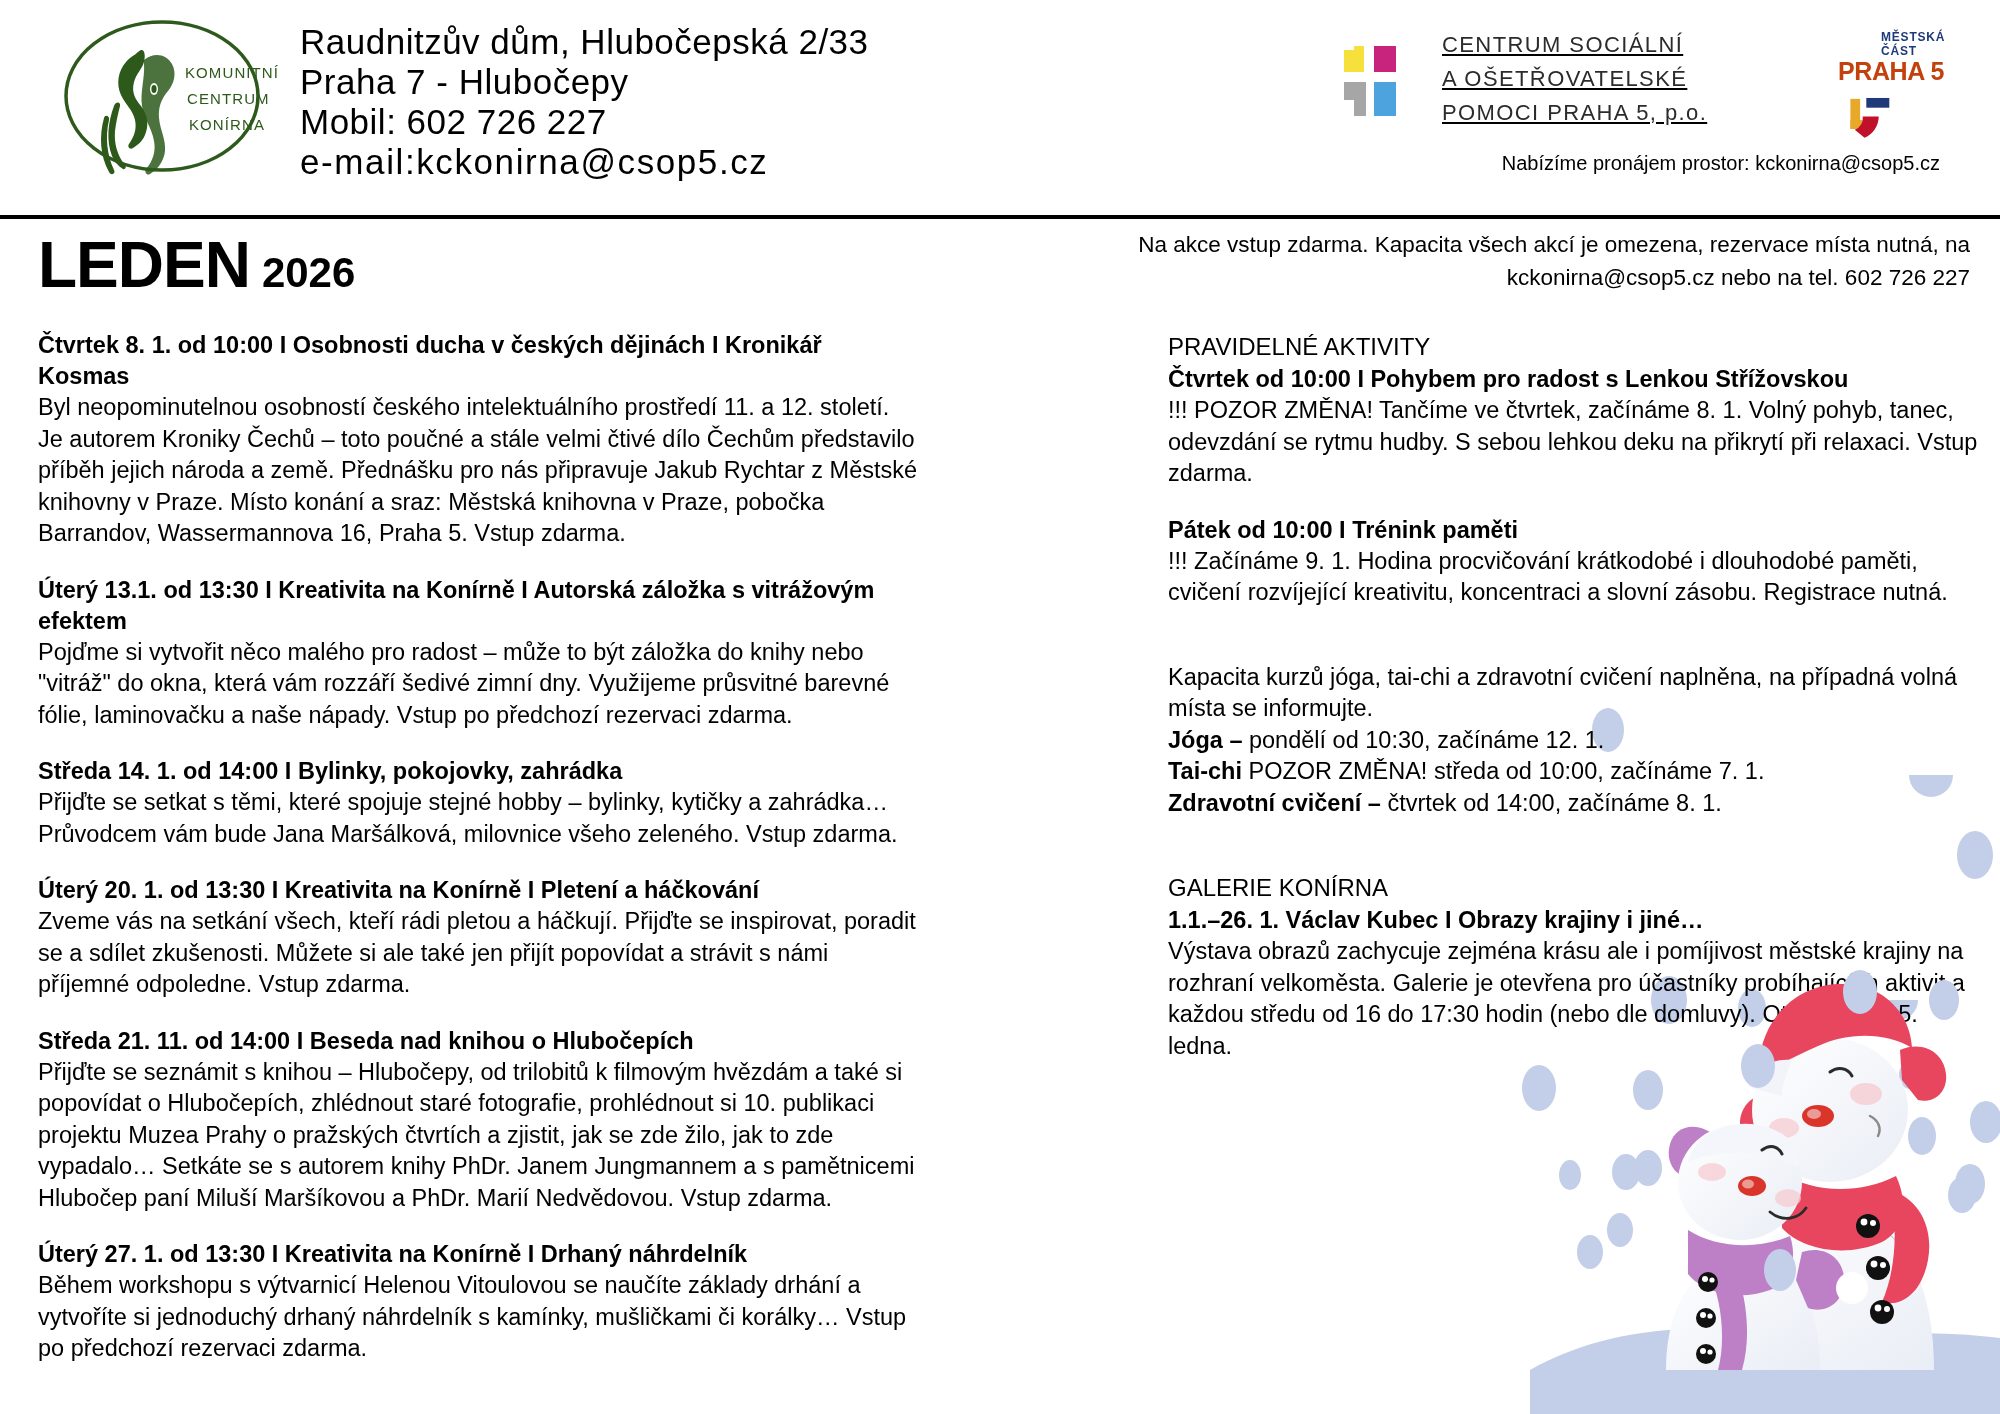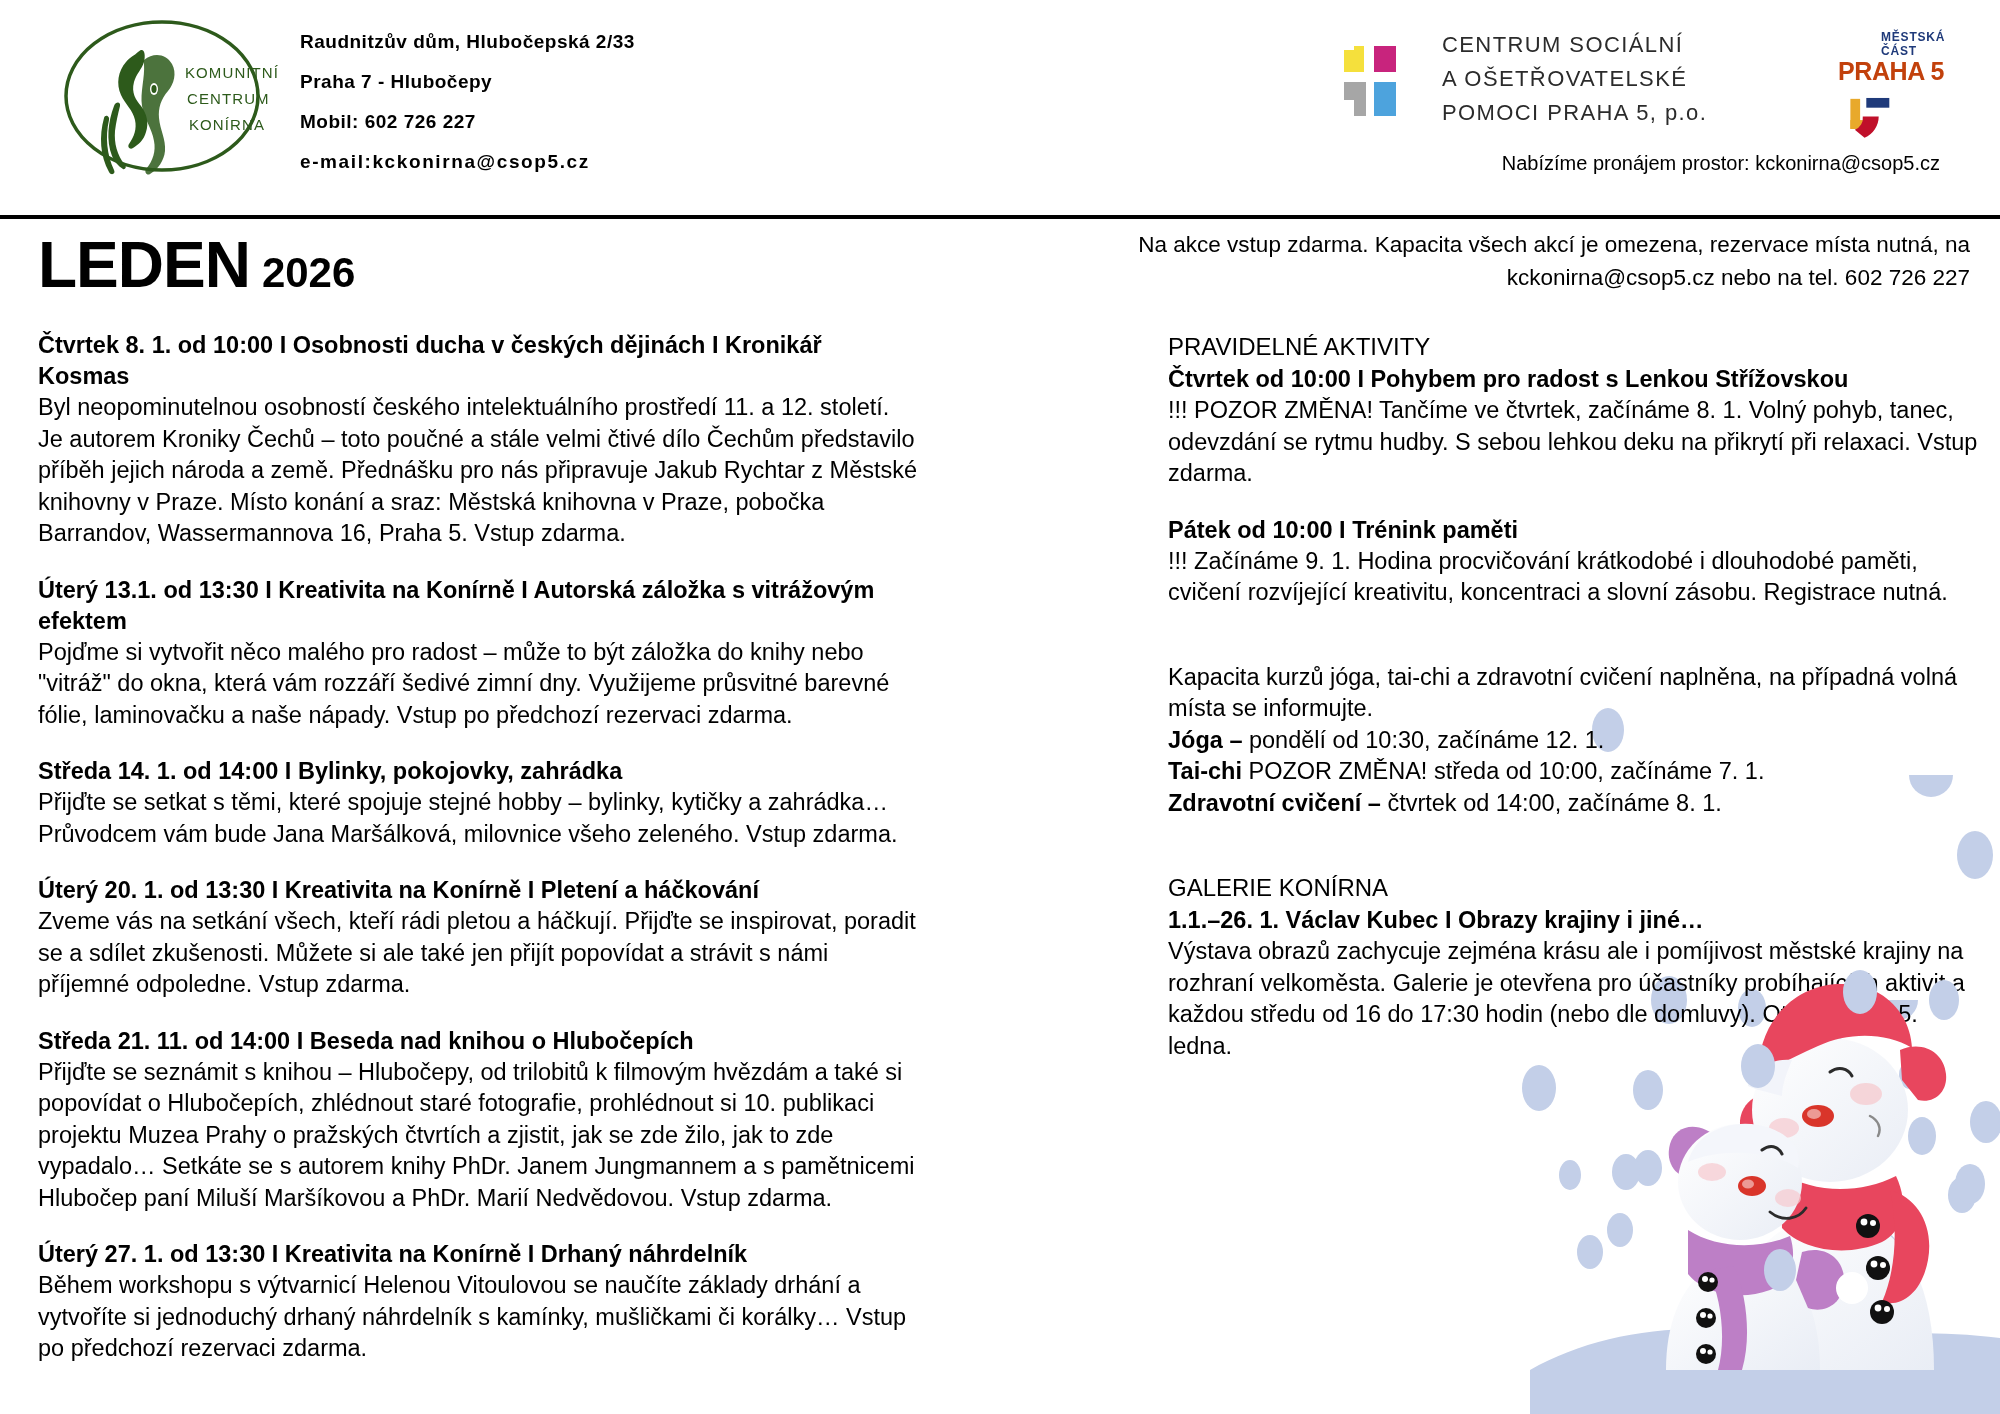--- a/index.html
+++ b/index.html
@@ -29,42 +29,43 @@
     left: 42px; top: 16px;
     width: 240px; height: 160px;
   }
 
   #center-address {
     position: absolute;
     left: 300px; top: 22px;
     width: 700px;
   }
   .addr-line {
-    font-weight: bold;
-    font-size: 19px;
+    font-weight: normal;
+    font-size: 35px;
     line-height: 40px;
     letter-spacing: 0.5px;
     white-space: nowrap;
   }
   .addr-line.email { letter-spacing: 1.6px; }
 
   #logo-csop {
     position: absolute;
     left: 1330px; top: 28px;
     width: 440px; height: 110px;
   }
   #csop-mark {
     position: absolute;
     left: 0; top: 4px;
     width: 100px; height: 100px;
   }
   #csop-text {
     position: absolute;
     left: 112px; top: 0px;
     width: 330px;
+    text-decoration: underline;
   }
   .csop-line {
     font-size: 22px;
     line-height: 34px;
     letter-spacing: 1.4px;
     color: #2b2b2b;
     white-space: nowrap;
   }
 
   #logo-praha5 {

